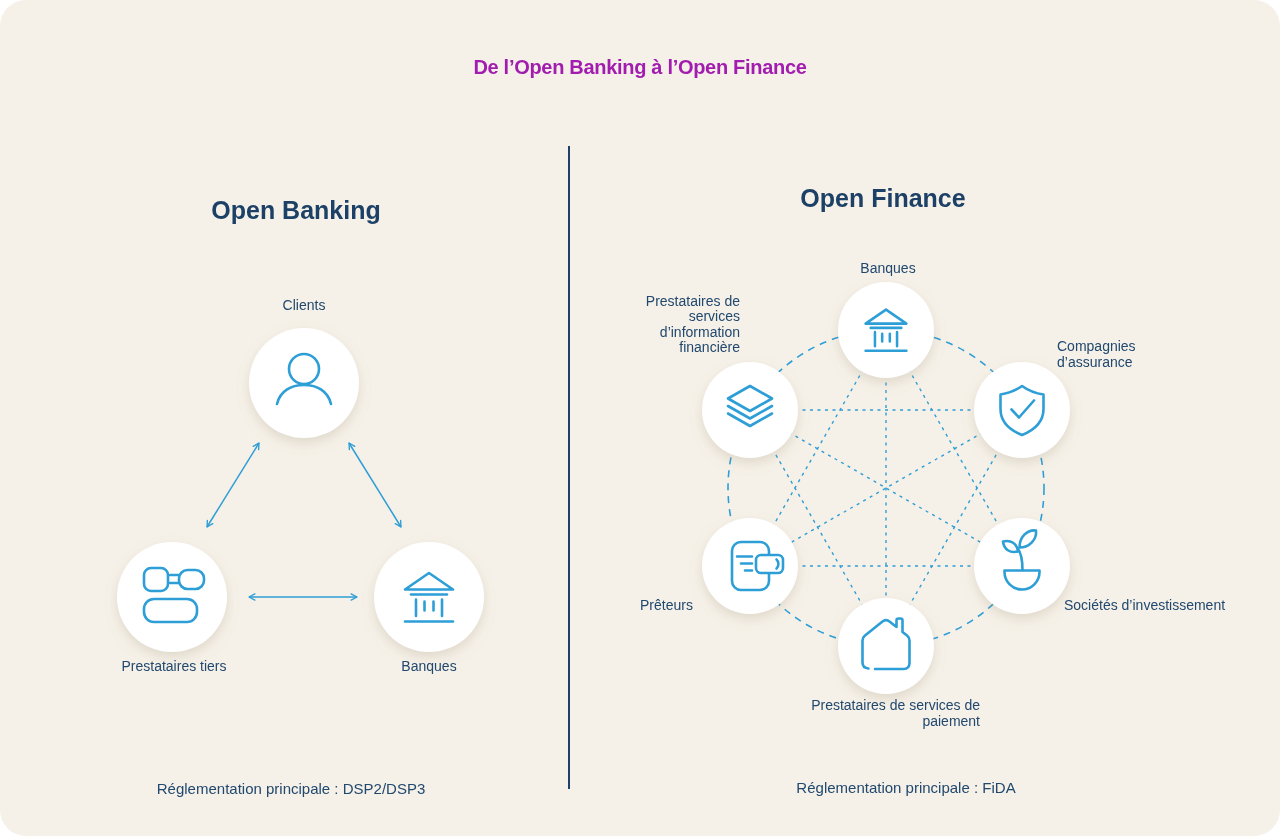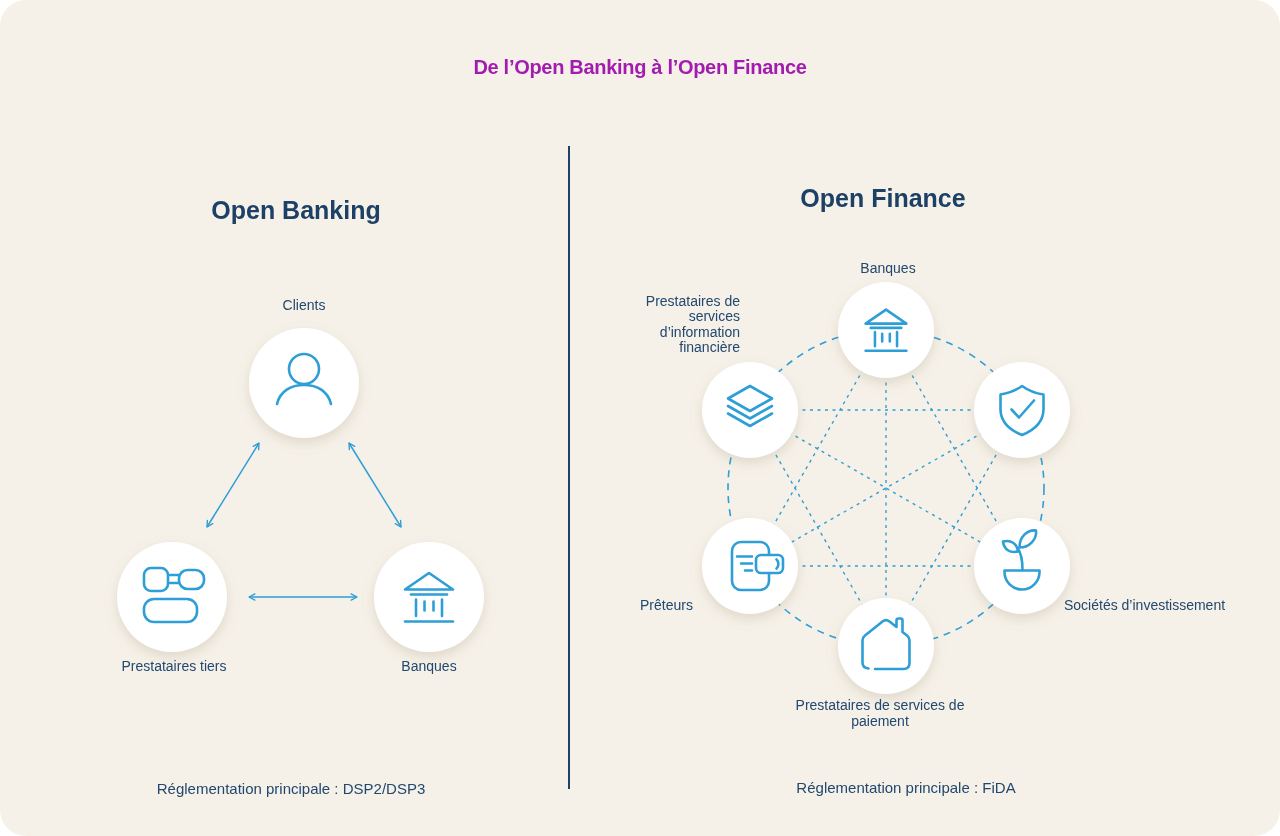--- a/index.html
+++ b/index.html
@@ -129,19 +129,20 @@
       </g>
     </g>
   </svg>
 
   <div class="abs label lbl-center" style="left:304px;top:297px;">Clients</div>
   <div class="abs label lbl-center" style="left:174px;top:658px;">Prestataires tiers</div>
   <div class="abs label lbl-center" style="left:429px;top:658px;">Banques</div>
   <div class="abs caption" style="left:291px;top:780px;">Réglementation principale : DSP2/DSP3</div>
 
   <div class="abs label lbl-center" style="left:888px;top:260px;">Banques</div>
+  <div class="abs label" style="left:1057px;top:338px;width:150px;">Compagnies d’assurance</div>
   <div class="abs label" style="left:1064px;top:597px;width:180px;">Sociétés d’investissement</div>
-  <div class="abs label" style="left:780px;top:697px;width:200px;text-align:center;">Prestataires de services de paiement</div>
+  <div class="abs label" style="left:780px;top:697px;width:200px;text-align:right;">Prestataires de services de paiement</div>
   <div class="abs label" style="left:640px;top:597px;">Prêteurs</div>
   <div class="abs label" style="left:614px;top:294px;width:126px;text-align:right;line-height:1.1;">Prestataires de services d’information financière</div>
   <div class="abs caption" style="left:906px;top:779px;">Réglementation principale : FiDA</div>
 
 </div>
 
 </body></html>

